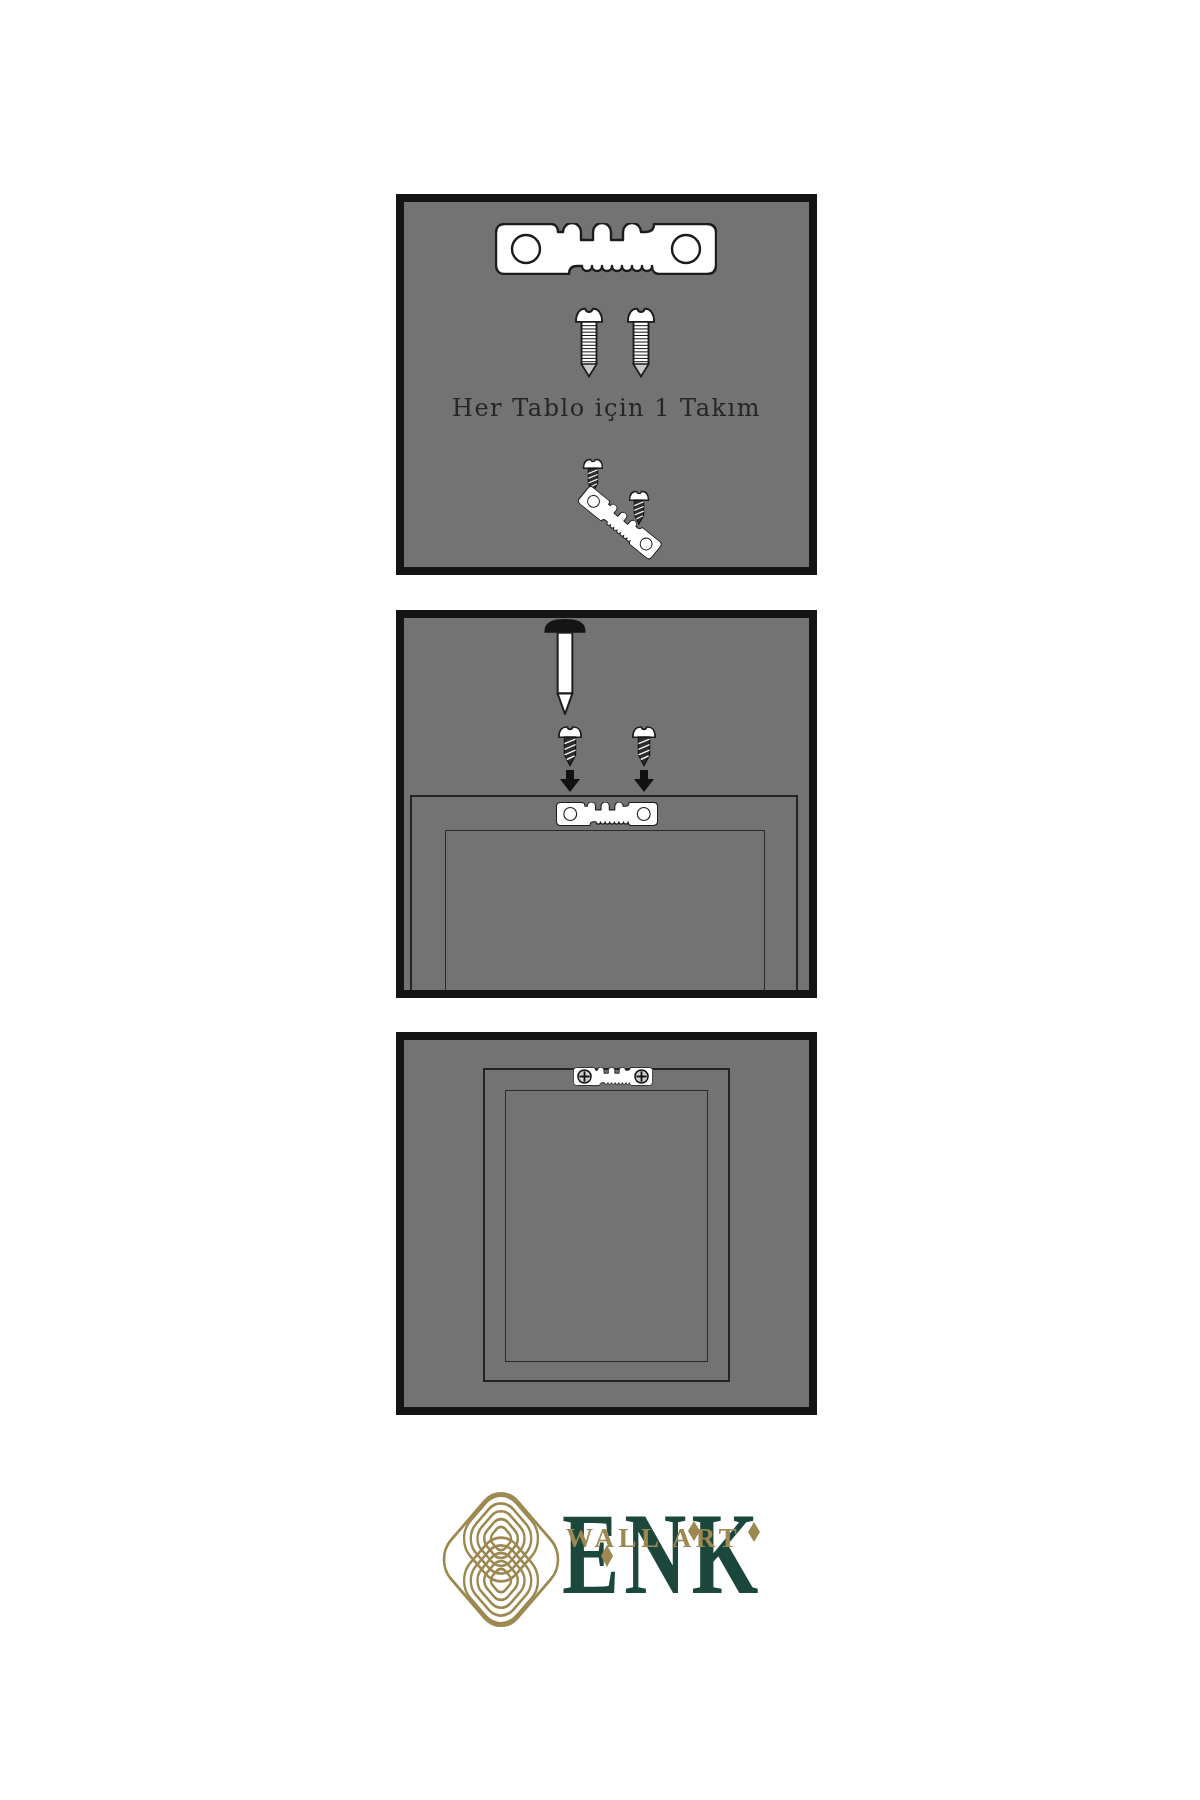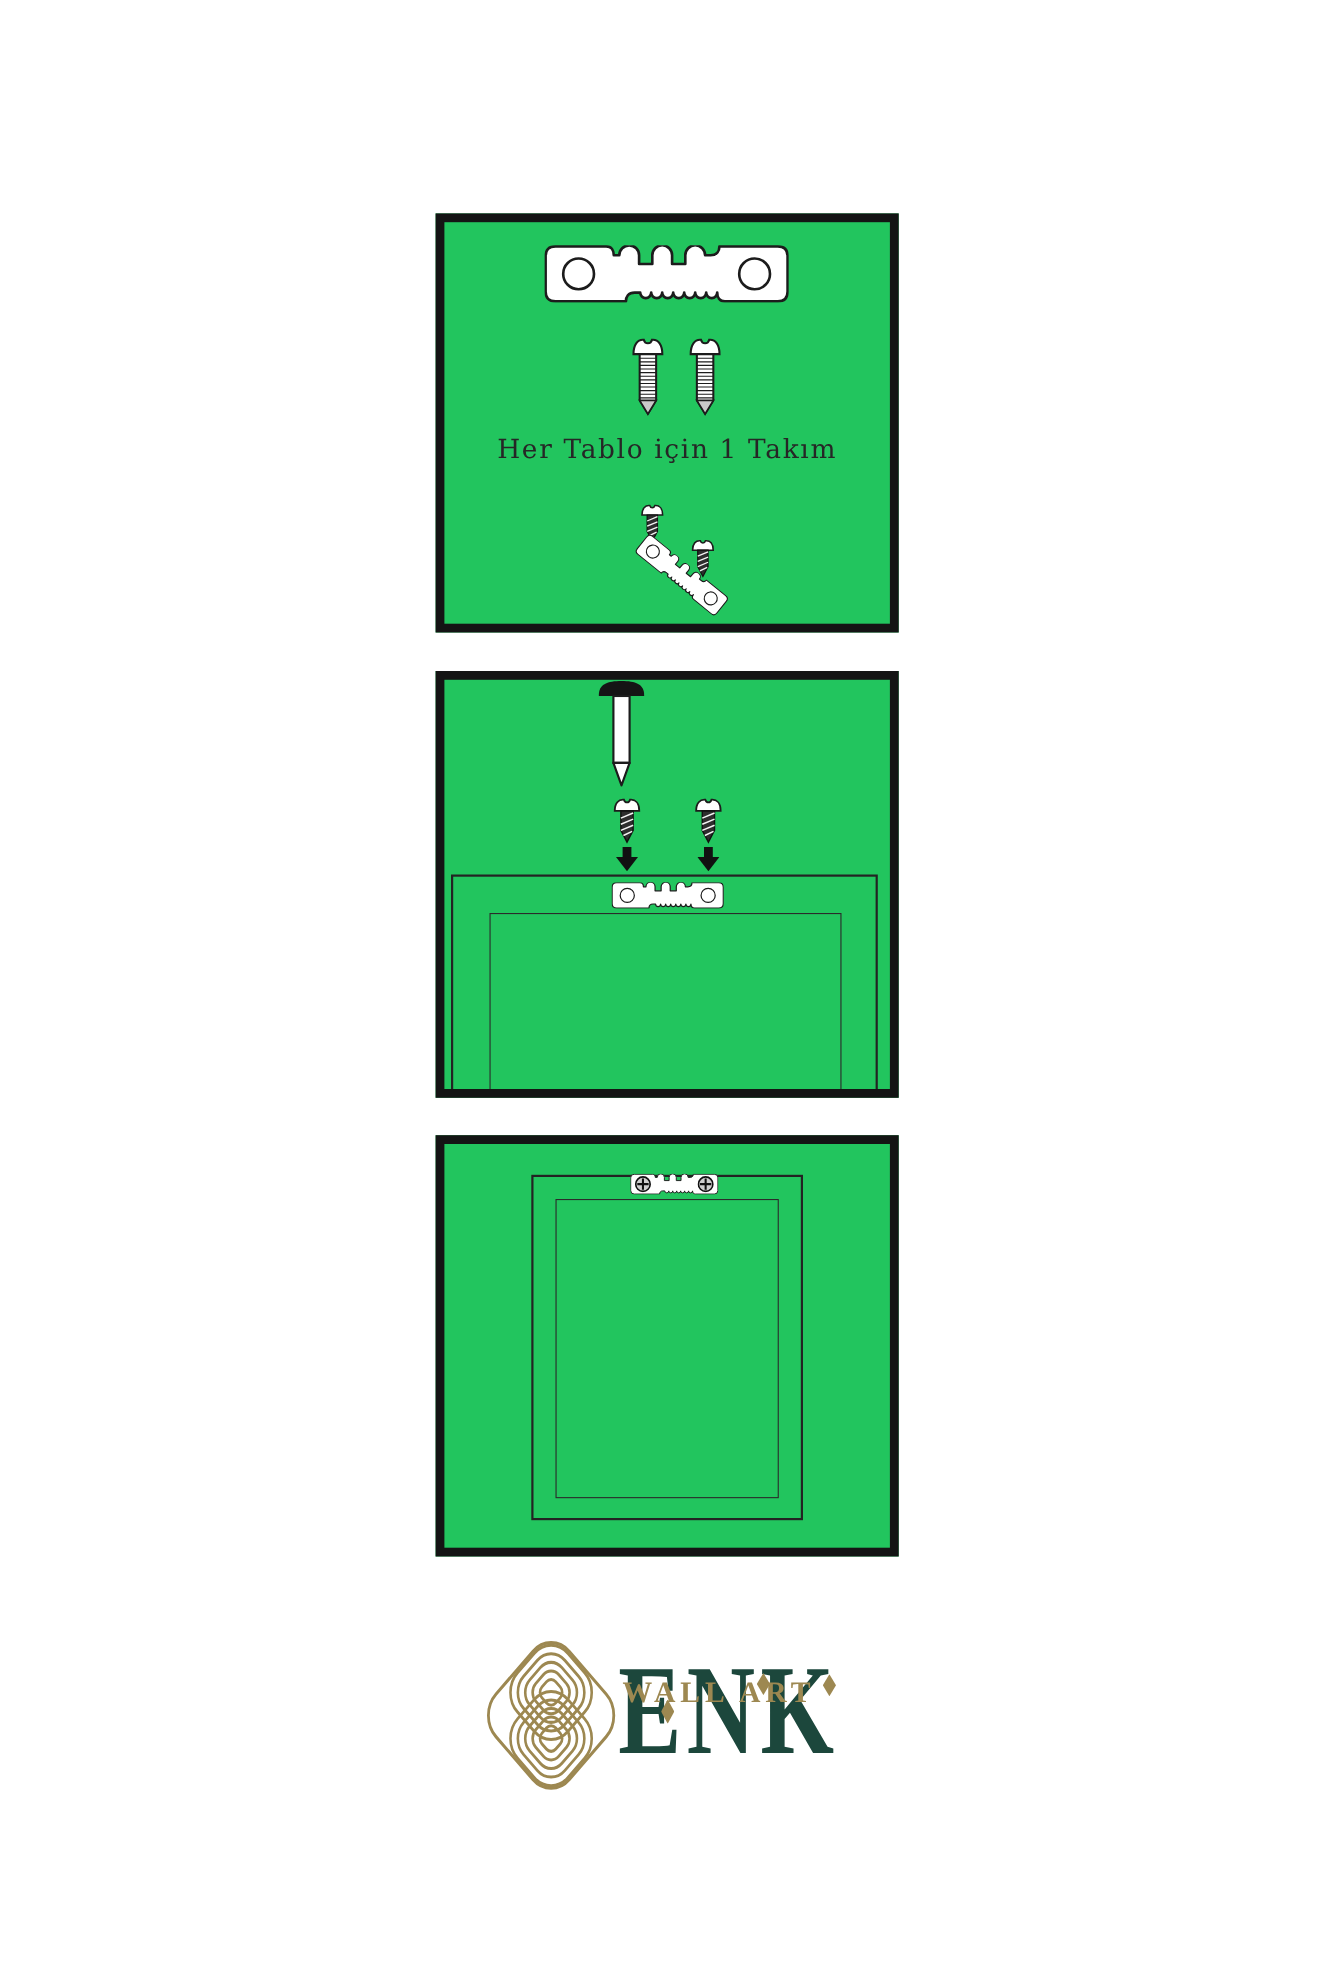--- a/index.html
+++ b/index.html
@@ -1,18 +1,18 @@
 <!DOCTYPE html>
 <html><head>
 <meta charset="utf-8">
 <style>
   html,body{margin:0;padding:0;background:#ffffff;}
   .canvas{position:relative;width:1200px;height:1800px;background:#ffffff;overflow:hidden;
           font-family:"DejaVu Serif", serif;}
-  .panel{position:absolute;left:396px;width:421px;border:8px solid #141414;background:#22c55e;
+  .panel{position:absolute;left:396px;width:421px;border:8px solid #141414;background:#737373;
          box-sizing:border-box;overflow:hidden;}
   #panel1{top:194px;height:381px;}
   #panel2{top:610px;height:388px;}
   #panel3{top:1032px;height:383px;}
   .abs{position:absolute;}
   .caption{position:absolute;left:0;top:192px;width:100%;text-align:center;
            font-size:24px;letter-spacing:1.5px;color:#262626;font-weight:400;}
   .rect{position:absolute;background:transparent;box-sizing:border-box;}
   .r2{border:2px solid #232323;}
   .r1{border:1.5px solid #2b2b2b;}

